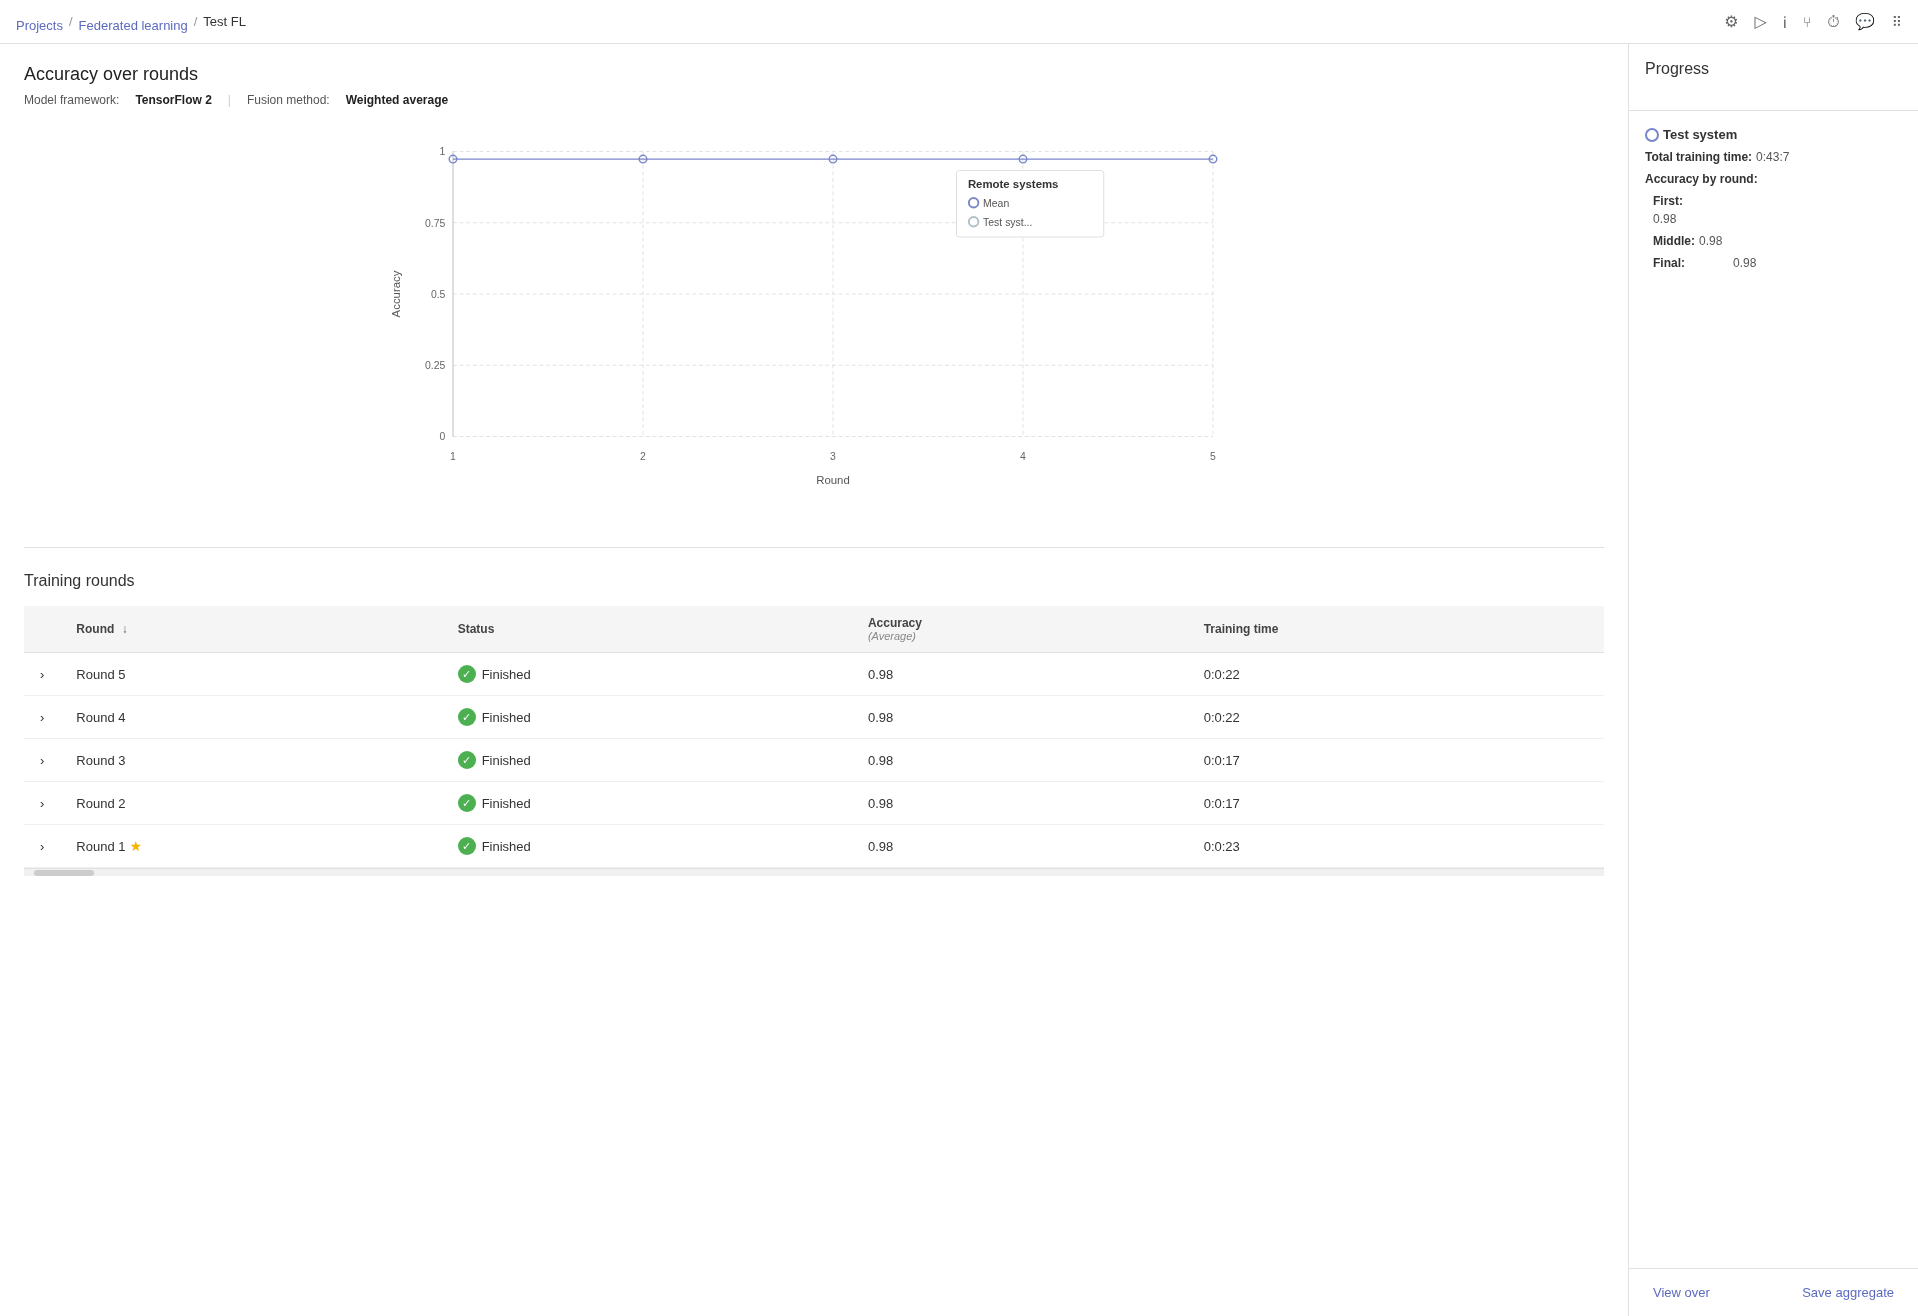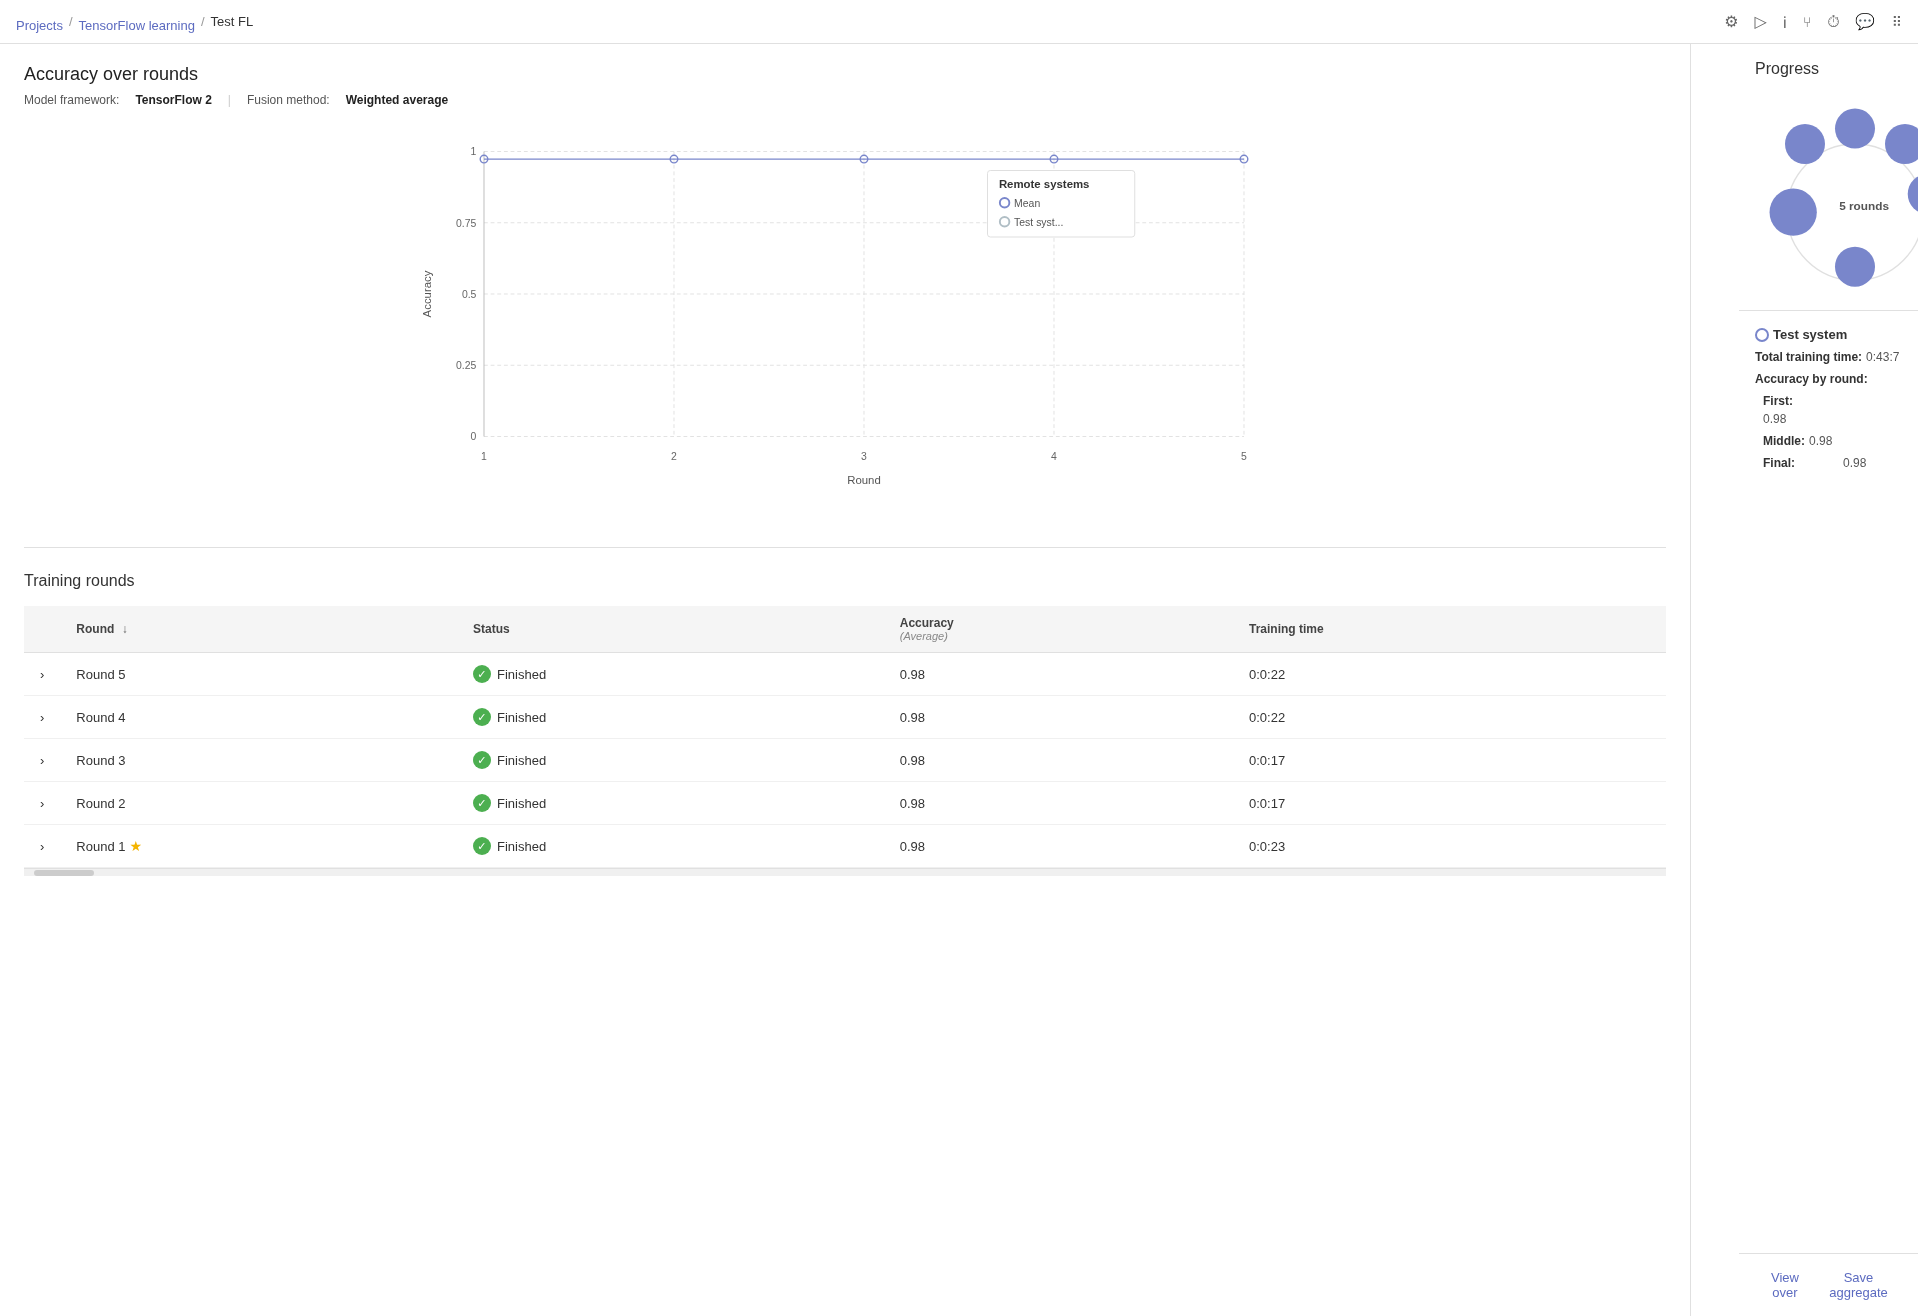--- a/index.html
+++ b/index.html
@@ -19,22 +19,22 @@
     .top-icons span { cursor: pointer; font-size: 16px; }
 
     
     .main-layout { display: flex; height: calc(100vh - 44px); }
 
     
     .left-content { flex: 1; overflow-y: auto; padding: 20px 24px; }
 
     
     .right-panel {
-      width: 228px; border-left: 1px solid #e0e0e0; display: flex; flex-direction: column;
-      overflow-y: auto; background: #fff; padding-left: 48px;
+      width: 290px; border-left: 1px solid #e0e0e0; display: flex; flex-direction: column;
+      overflow-y: auto; background: #fff;
     }
 
     
     .section-title { font-size: 18px; font-weight: 400; margin-bottom: 8px; color: #222; }
     .meta-row { display: flex; align-items: center; gap: 16px; font-size: 12px; color: #555; margin-bottom: 16px; }
     .meta-row .sep { color: #ccc; }
     .meta-row strong { color: #222; }
 
     .chart-area { position: relative; width: 100%; height: 400px; }
 
@@ -82,21 +82,21 @@
     
     .col-sublabel { display: block; font-weight: 400; font-style: italic; color: #888; font-size: 11px; }
   </style>
 </head>
 <body>
 
 <div class="top-nav">
   <div class="breadcrumb">
     <a>Projects</a>
     <span class="sep">/</span>
-    <a>TensorFlow learning</a>
+    <a>Federated learning</a>
     <span class="sep">/</span>
     <span class="current">Test FL</span>
   </div>
   <div class="top-icons">
     <span title="Settings">⚙</span>
     <span title="Run">▷</span>
     <span title="Info">ℹ</span>
     <span title="Branch" style="font-size:14px;">⑂</span>
     <span title="History">⏱</span>
     <span title="Chat">💬</span>
@@ -268,37 +268,20 @@
       <div class="scrollbar-thumb"></div>
     </div>
 
   </div>
 
   <div class="right-panel">
 
     <div class="progress-section">
       <div class="progress-title">Progress</div>
 
-      <div class="circle-diagram">
-        <svg viewBox="0 0 220 220" width="220" height="220">
-
-          <circle cx="110" cy="130" r="75" fill="none" stroke="#e0e0e0" stroke-width="1.5"></circle>
-
-          <circle cx="55" cy="55" r="22" fill="#7986cb"></circle>
-          <circle cx="110" cy="38" r="22" fill="#7986cb"></circle>
-          <circle cx="165" cy="55" r="22" fill="#7986cb"></circle>
-          <circle cx="190" cy="110" r="22" fill="#7986cb"></circle>
-
-          <circle cx="42" cy="130" r="26" fill="#7986cb"></circle>
-
-          <text x="120" y="128" text-anchor="middle" font-size="13" font-weight="600" fill="#555">5 rounds</text>
-
-          <circle cx="110" cy="190" r="22" fill="#7986cb"></circle>
-        </svg>
-      </div>
     </div>
 
     <div class="system-info">
       <div class="system-header">
         <div class="system-dot"></div>
         <span class="system-name">Test system</span>
       </div>
       <div class="info-row">
         <span class="info-label">Total training time:</span>
         <span class="info-value">0:43:7</span>

